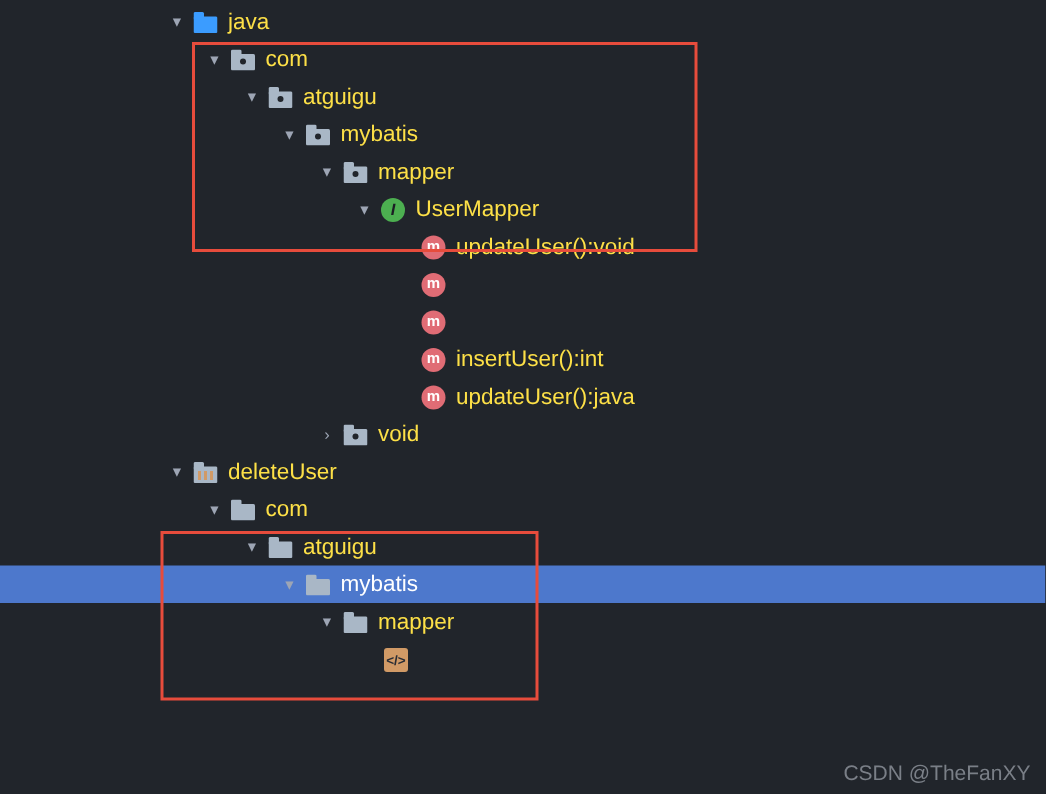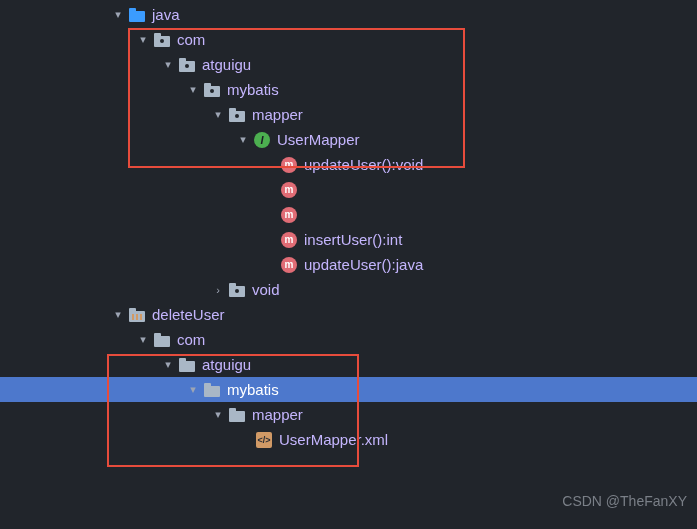--- a/index.html
+++ b/index.html
@@ -55,30 +55,30 @@
     background: #e06c75; color: #fff;
     display: inline-flex; align-items: center; justify-content: center;
     font-size: 10px; font-weight: bold;
   }
   .xml-icon {
     width: 16px; height: 16px; background: #d19a66;
     border-radius: 2px;
     display: inline-flex; align-items: center; justify-content: center;
     color: #282c34; font-size: 9px; font-weight: bold;
   }
-  .label { color: #c4b5fd; }
+  .label { color: #fde047; }
   .row.selected .label { color: #fff; }
   .redbox {
     position: absolute;
     border: 2px solid #e74c3c;
     pointer-events: none;
   }
   .watermark {
     position: absolute;
-    bottom: 20px; right: 10px;
+    bottom: 6px; right: 10px;
     color: #7a7f87; font-size: 14px; margin-top: 45px;
   }
 </style>
 </head>
 <body>
 
 <div class="tree">
 
   <div class="row">
     <span class="indent" style="width:110px"></span>
@@ -261,21 +261,20 @@
         </svg>
     </span>
     <span class="label">mapper</span>
   </div>
 
   <div class="row">
     <span class="indent" style="width:255px"></span>
     <span class="icon">
         <span class="xml-icon">&lt;/&gt;</span>
       </span>
-    <span class="label">UserMapper.xml</span>
   </div>
 
 </div>
 
 <div class="redbox" style="left:128px; top:28px; width:337px; height:140px;"></div>
 <div class="redbox" style="left:107px; top:354px; width:252px; height:113px;"></div>
 
 <div class="watermark">CSDN @TheFanXY</div>
 
 </body></html>

